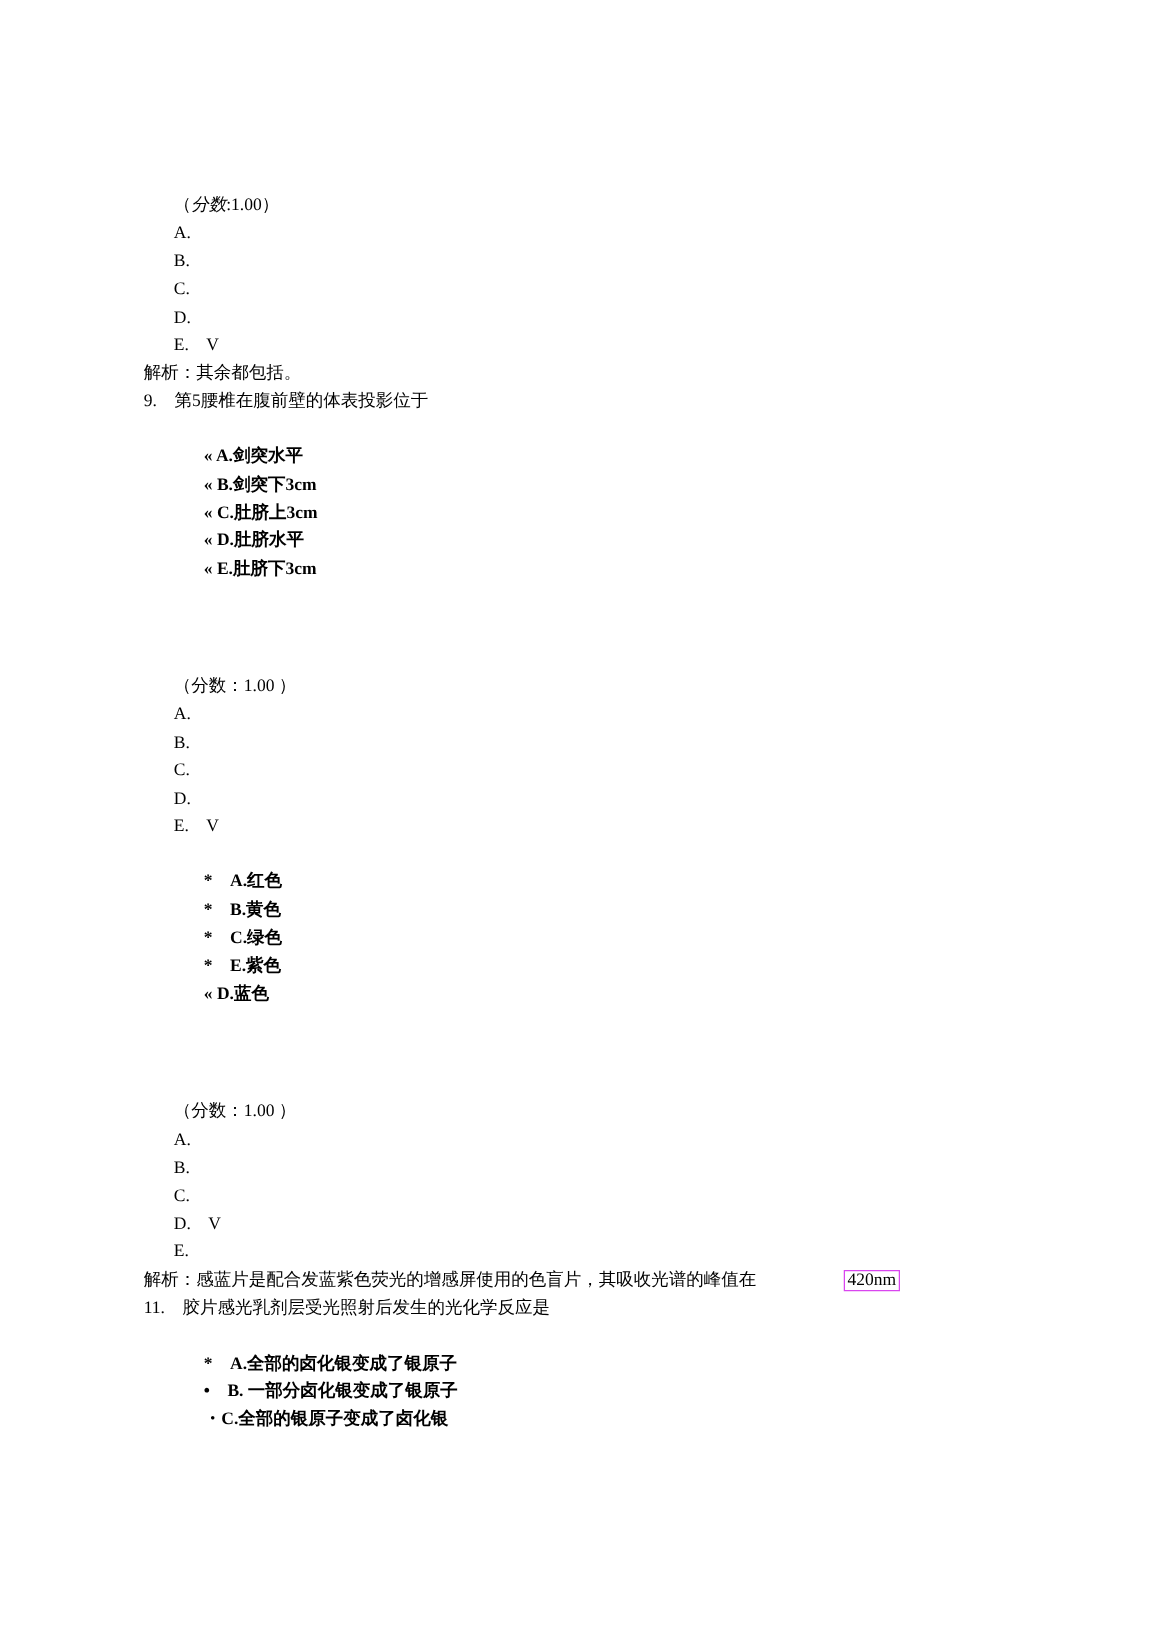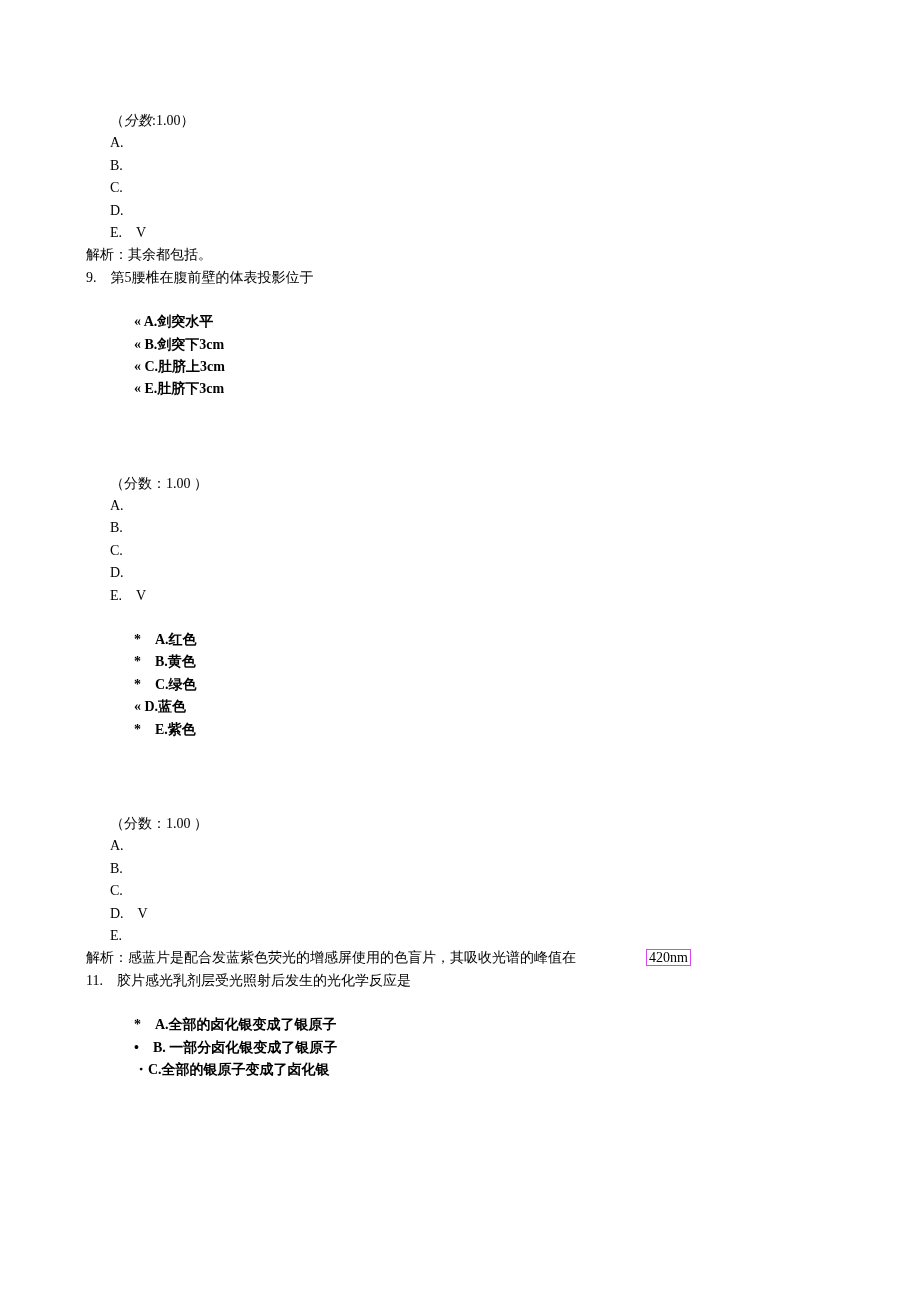--- a/index.html
+++ b/index.html
@@ -6,21 +6,22 @@
     margin: 0;
     padding: 0;
     background: #ffffff;
     font-family: "SimSun", "宋体", serif;
     font-size: 14px;
     color: #000000;
     width: 920px;
     line-height: 1.6;
   }
   .page {
-    padding: 110px 115px 60px 86px;
+    padding: 110px 115px 60px 115px;
+    margin-top: 44px;
   }
   .opt-line {
     padding-left: 24px;
   }
   .choice-line {
     padding-left: 48px;
     font-weight: bold;
   }
   .q-line {
   }
@@ -58,39 +59,40 @@
 
   <div class="q-line">
     <span>9.</span>　<span>第5腰椎在腹前壁的体表投影位于</span>
   </div>
 
   <div class="spacer-sm"></div>
 
   <div class="choice-line">« A.剑突水平</div>
   <div class="choice-line">« B.剑突下3cm</div>
   <div class="choice-line">« C.肚脐上3cm</div>
+  <div class="choice-line">« D.肚脐水平</div>
   <div class="choice-line">« E.肚脐下3cm</div>
 
   <div class="spacer-lg"></div>
 
   <div class="opt-line">（分数：1.00 ）</div>
   <div class="opt-line">A.</div>
   <div class="opt-line">B.</div>
   <div class="opt-line">C.</div>
   <div class="opt-line">D.</div>
   <div class="opt-line">E.　V</div>
 
 
   <div class="spacer-sm"></div>
 
   <div class="choice-line">*　A.红色</div>
   <div class="choice-line">*　B.黄色</div>
   <div class="choice-line">*　C.绿色</div>
+  <div class="choice-line">*　E.紫色</div>
   <div class="choice-line">« D.蓝色</div>
-  <div class="choice-line">*　E.紫色</div>
 
   <div class="spacer-lg"></div>
 
   <div class="opt-line">（分数：1.00 ）</div>
   <div class="opt-line">A.</div>
   <div class="opt-line">B.</div>
   <div class="opt-line">C.</div>
   <div class="opt-line">D.　V</div>
   <div class="opt-line">E.</div>
   <div class="explain">

